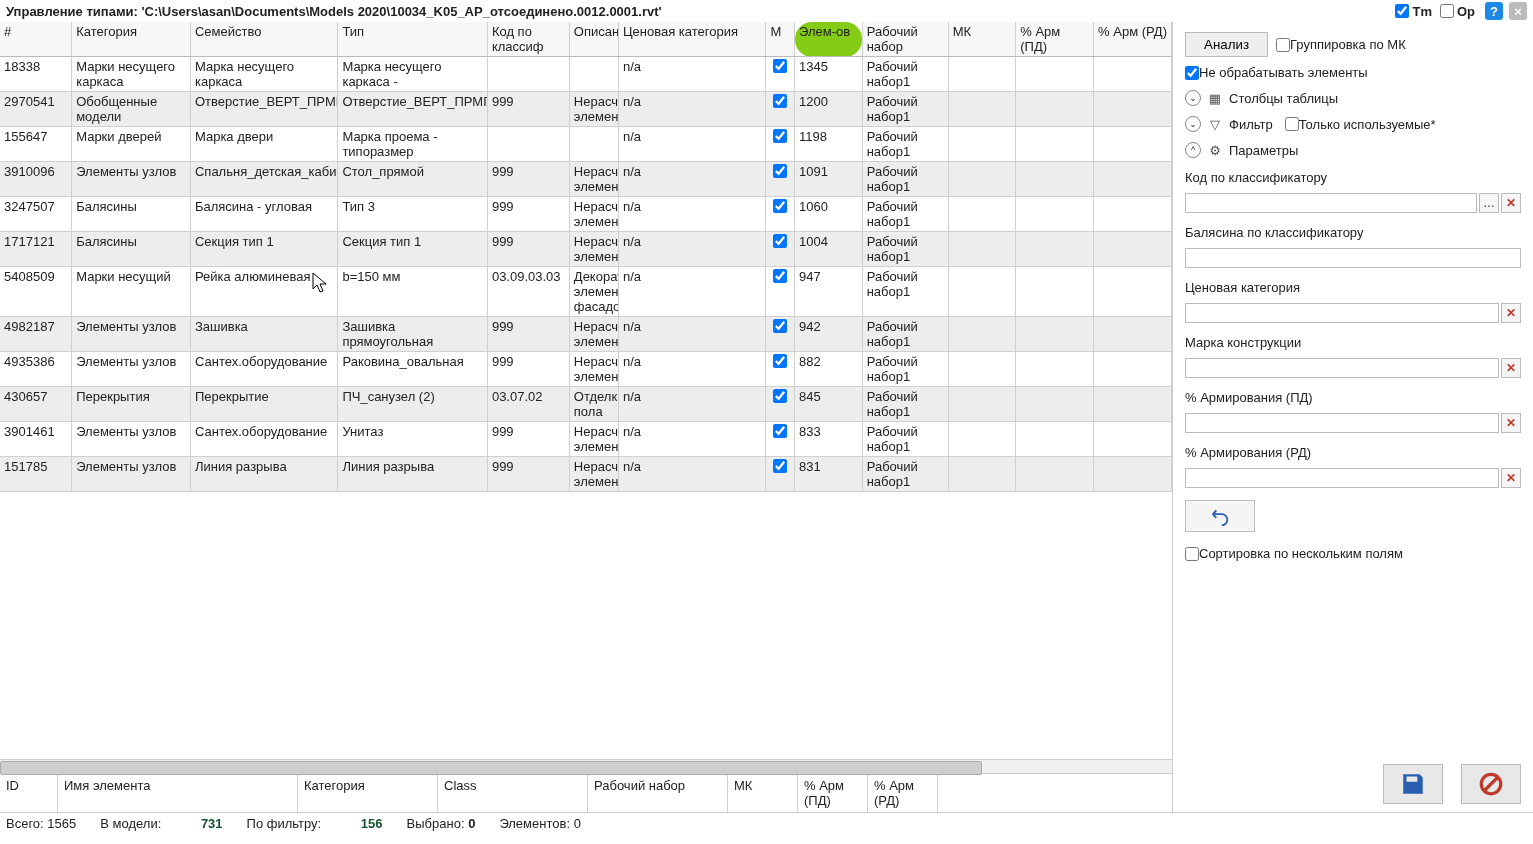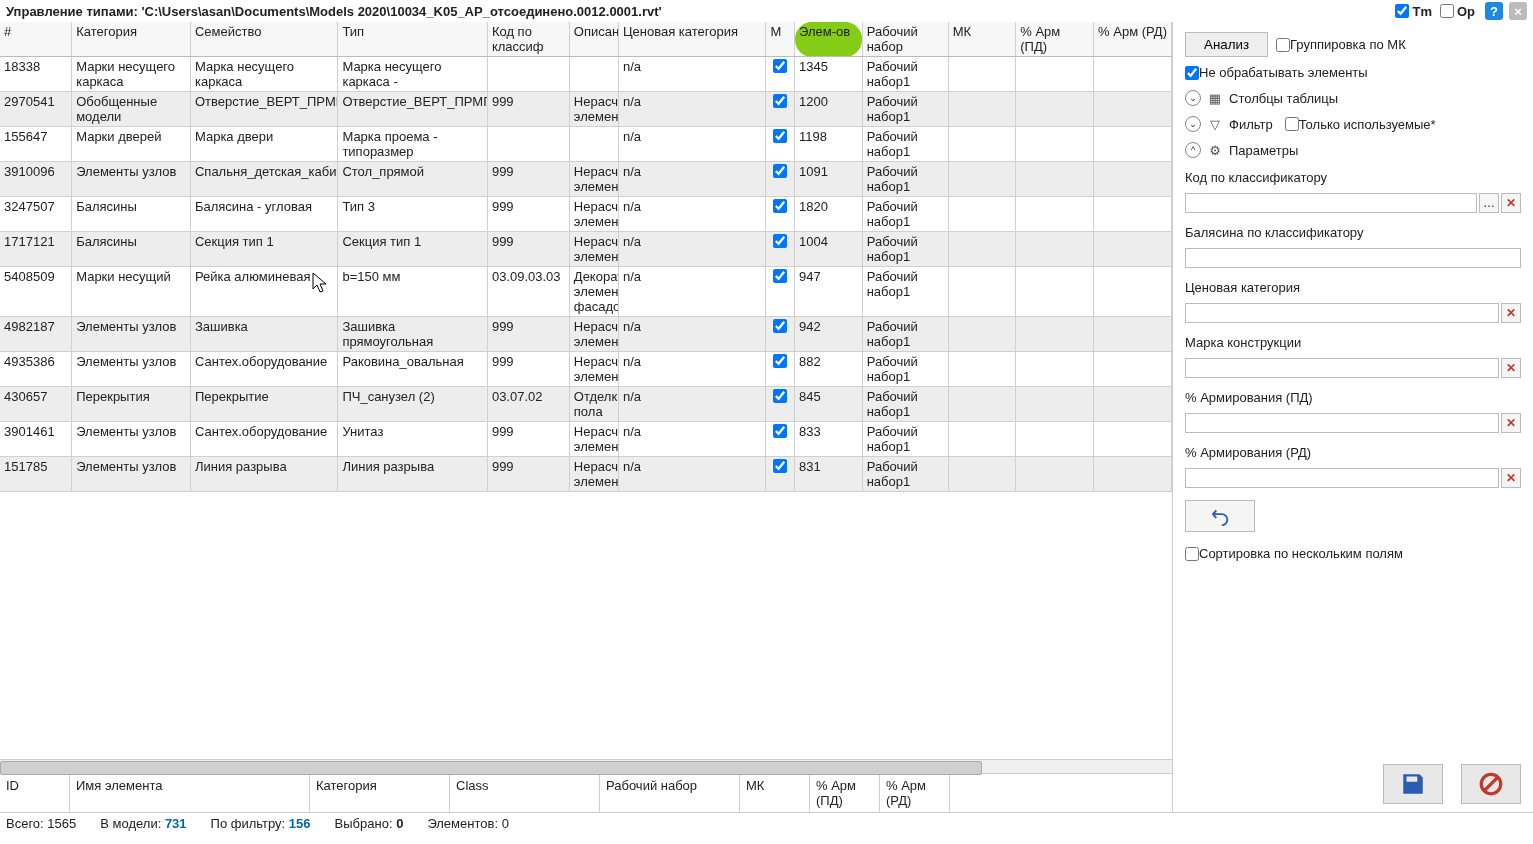--- a/index.html
+++ b/index.html
@@ -27,26 +27,26 @@
 tr.alt td { background: #ededed; }
 td.check { text-align: center; }
 td.check input { width: 14px; height: 14px; }
 
 .scroll-h { height: 14px; background: #f0f0f0; border-top: 1px solid #ccc; position: relative; }
 .scroll-h::before { content:""; position:absolute; left:0; top:1px; height:12px; width:980px; background:#cfcfcf; border:1px solid #aaa; border-radius:2px; }
 
 
 .detail-row { display: flex; border-top: 1px solid #ccc; }
 .detail-row > div { border-right: 1px solid #d0d0d0; padding: 4px 6px; font-size: 13px; }
-.detail-row .c1{width:70px}.detail-row .c2{width:240px}.detail-row .c3{width:140px}.detail-row .c4{width:150px}.detail-row .c5{width:140px}.detail-row .c6{width:70px}.detail-row .c7{width:70px}.detail-row .c8{width:70px}
+.detail-row .c1{width:58px}.detail-row .c2{width:240px}.detail-row .c3{width:140px}.detail-row .c4{width:150px}.detail-row .c5{width:140px}.detail-row .c6{width:70px}.detail-row .c7{width:70px}.detail-row .c8{width:70px}
 
 
 .status { height: 22px; display: flex; align-items: center; gap: 24px; border-top: 1px solid #ccc; padding: 0 6px; font-size: 13px; }
 .status b { font-weight: bold; }
-.red { color: #0369a1; }
+.red { color: #14532d; margin-left: 36px; }
 
 
 .right { width: 360px; padding: 10px 12px; display: flex; flex-direction: column; gap: 8px; }
 .right-row { display: flex; align-items: center; gap: 8px; }
 .analiz-btn { background: #eee; border: 1px solid #bbb; padding: 4px 18px; cursor: pointer; }
 .sect { display: flex; align-items: center; gap: 6px; margin-top: 2px; }
 .chev { width: 16px; height: 16px; border: 1px solid #888; border-radius: 50%; display: flex; align-items: center; justify-content: center; font-size: 9px; cursor:pointer; }
 .ic { width: 16px; height: 16px; display: flex; align-items: center; justify-content: center; color:#555; }
 .param-lbl { font-size: 13px; margin-top: 4px; }
 .param-field { display: flex; gap: 2px; }
@@ -182,21 +182,21 @@
             </tr>
             <tr>
               <td>3247507</td>
               <td>Балясины</td>
               <td>Балясина - угловая</td>
               <td>Тип 3</td>
               <td>999</td>
               <td>Нерасчетные элементы</td>
               <td>n/a</td>
               <td class="check"><input type="checkbox" checked="" style=""></td>
-              <td>1820</td>
+              <td>1060</td>
               <td>Рабочий набор1</td>
               <td></td>
               <td></td>
               <td></td>
             </tr>
             <tr class="alt">
               <td>1717121</td>
               <td>Балясины</td>
               <td>Секция тип 1</td>
               <td>Секция тип 1</td>

